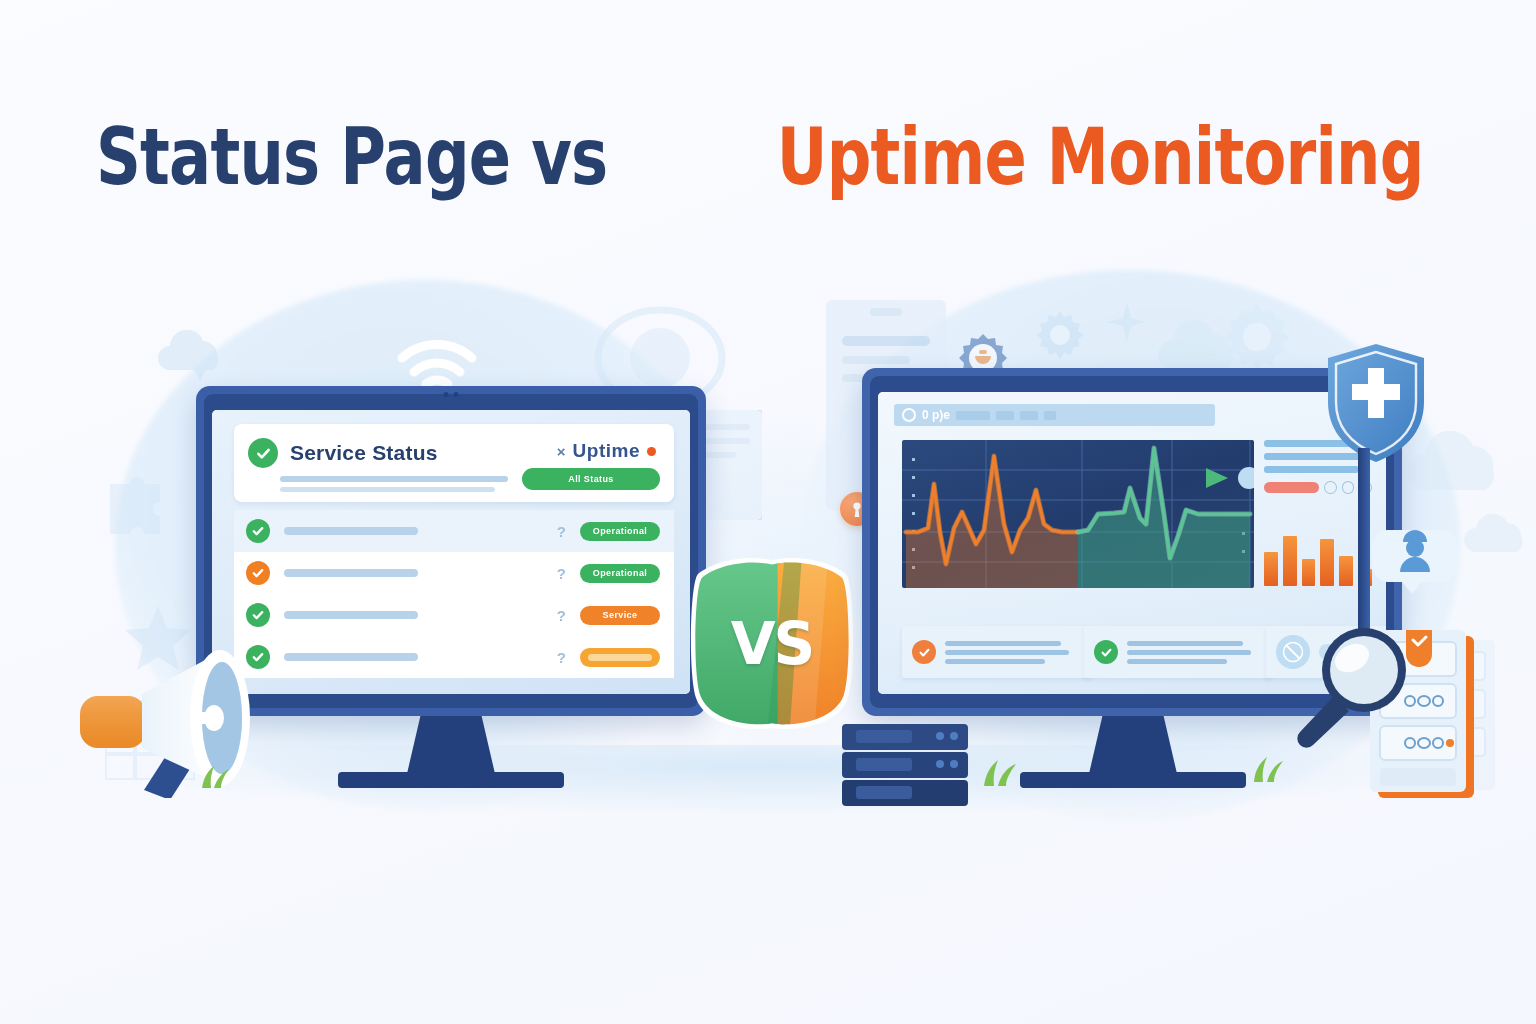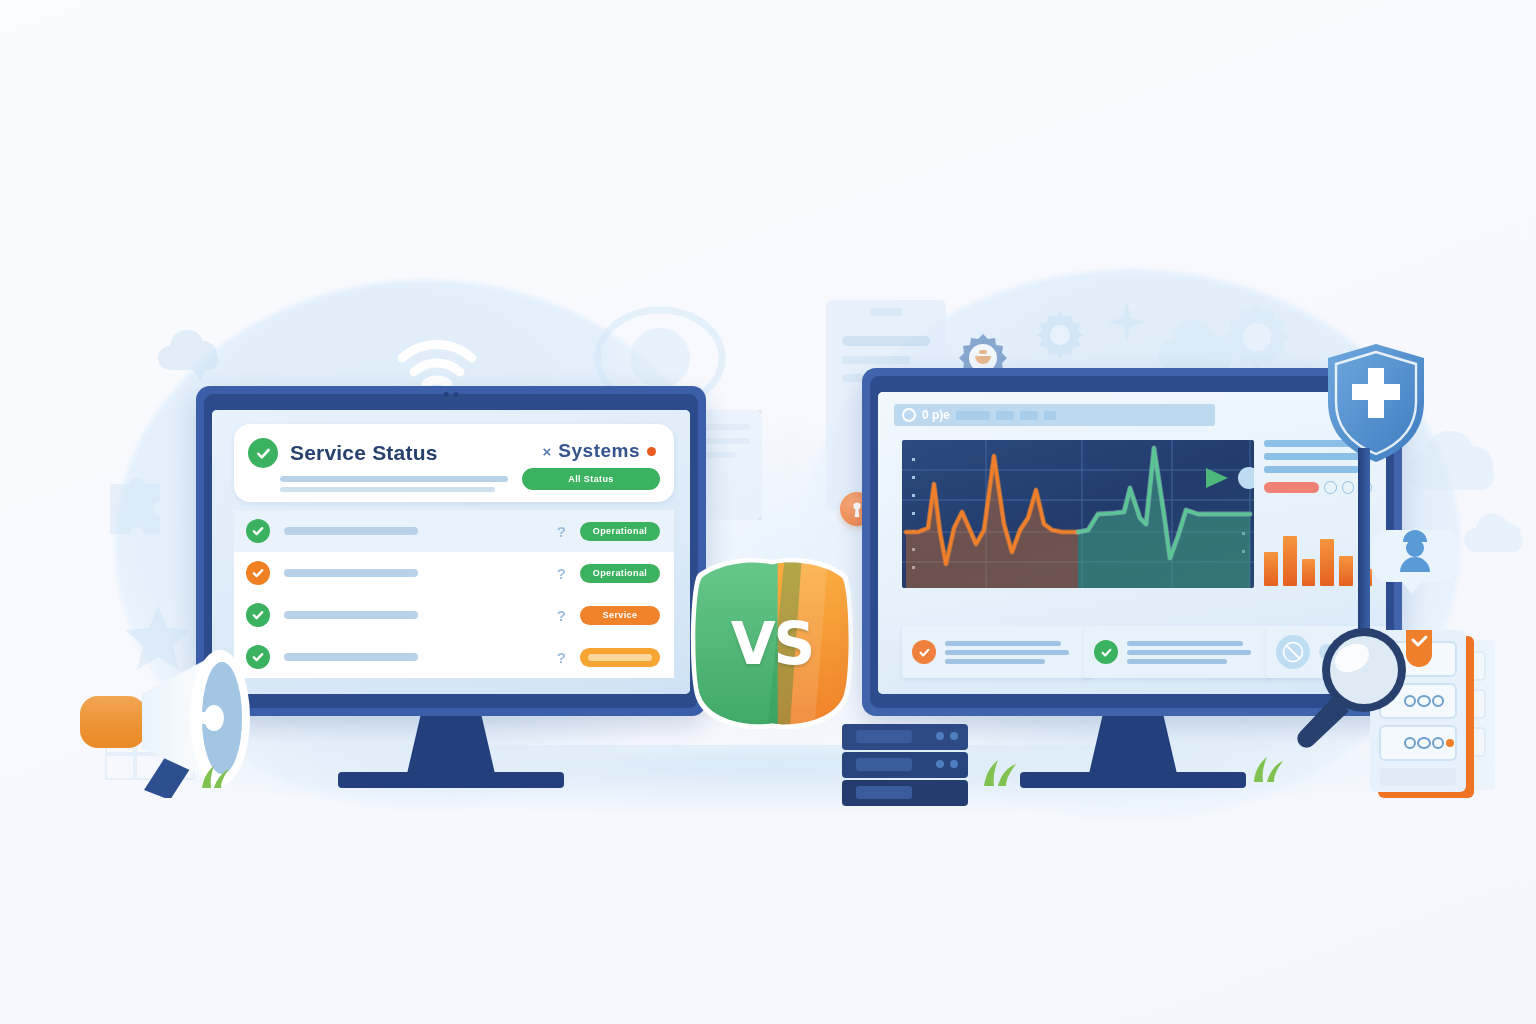--- a/index.html
+++ b/index.html
@@ -50,21 +50,21 @@
     border-radius:5px;overflow:hidden;background:#eef6fd;margin-top:8px;}
   .cam{position:absolute;top:6px;left:50%;transform:translateX(-50%);
     display:flex;gap:5px;}
   .cam i{width:5px;height:5px;border-radius:50%;background:#21427f;display:block;}
   .stand-neck{position:absolute;background:#24407c;}
   .stand-base{position:absolute;background:#24407c;border-radius:4px;}
 
   
   .sp{position:absolute;inset:0;background:linear-gradient(165deg,#e7f2fc 0%,#dceaf8 60%,#cfe2f5 100%);}
   .sp-card{position:absolute;left:22px;right:16px;top:14px;height:78px;
-    background:#ffffff;border-radius:16px;box-shadow:0 2px 5px rgba(60,100,160,.10);}
+    background:#ffffff;border-radius:8px;box-shadow:0 2px 5px rgba(60,100,160,.10);}
   .chk{border-radius:50%;display:flex;align-items:center;justify-content:center;
     color:#fff;flex:0 0 auto;}
   .chk.green{background:#3bb25f;}
   .chk.orange{background:#f08022;}
   .sp-title{color:#27406e;font-weight:bold;letter-spacing:.2px;}
   .skel{background:#b8d2ea;border-radius:4px;}
   .skel.lite{background:#cfe0f1;}
   .brandmark{position:absolute;right:18px;top:16px;display:flex;align-items:center;gap:7px;}
   .brand-x{color:#5b7fae;font-size:15px;font-weight:bold;}
   .brand-txt{color:#35558c;font-weight:bold;font-size:19px;letter-spacing:.5px;}
@@ -223,20 +223,25 @@
       </svg>
   </div>
   <div class="deco" style="left:1460px;top:510px;opacity:.5;">
     <svg width="70" height="50" viewBox="0 0 70 50">
         <path d="M16 42a12 12 0 010-24 17 17 0 0132-5 13 13 0 0113 13 11 11 0 01-5 16z" fill="#dcecf9"></path>
       </svg>
   </div>
 
   <div class="ground"></div>
 
+  <div class="title-wrap">
+    <span class="title-part t-left">Status Page vs</span>
+    <span style="display:inline-block;width:16px;"></span>
+    <span class="title-part t-right">Uptime Monitoring</span>
+  </div>
 
   <div class="prop" style="left:396px;top:338px;">
     <svg width="82" height="64" viewBox="0 0 82 64">
       <path d="M6 20a52 52 0 0170 0" fill="none" stroke="#ffffff" stroke-width="9" stroke-linecap="round"></path>
       <path d="M18 34a34 34 0 0146 0" fill="none" stroke="#ffffff" stroke-width="9" stroke-linecap="round"></path>
       <path d="M30 46a17 17 0 0122 0" fill="none" stroke="#ffffff" stroke-width="9" stroke-linecap="round"></path>
       <path d="M41 50l9 11H32z" fill="#ffffff"></path>
     </svg>
   </div>
 
@@ -254,21 +259,21 @@
           <div style="position:absolute;left:14px;top:14px;display:flex;align-items:center;gap:12px;">
             <div class="chk green" style="width:30px;height:30px;">
               <svg width="17" height="17" viewBox="0 0 17 17">
                   <path d="M3.4 8.8l3.4 3.5L13.6 5" fill="none" stroke="#fff" stroke-width="2.6" stroke-linecap="round" stroke-linejoin="round"></path>
                 </svg>
             </div>
             <div class="sp-title" style="font-size:21px;">Service Status</div>
           </div>
           <div class="brandmark">
             <span class="brand-x">×</span>
-            <span class="brand-txt">Systems</span>
+            <span class="brand-txt">Uptime</span>
             <span class="brand-dot"></span>
           </div>
           <div class="skel" style="position:absolute;left:46px;top:52px;width:228px;height:6px;"></div>
           <div class="skel lite" style="position:absolute;left:46px;top:63px;width:215px;height:5px;"></div>
           <div class="pill green" style="position:absolute;right:14px;top:44px;width:138px;height:22px;">All Status</div>
         </div>
 
         <div class="sp-row alt" style="top:100px;height:42px;">
           <div class="chk green" style="width:24px;height:24px;margin-left:12px;">
             <svg width="14" height="14" viewBox="0 0 17 17">

